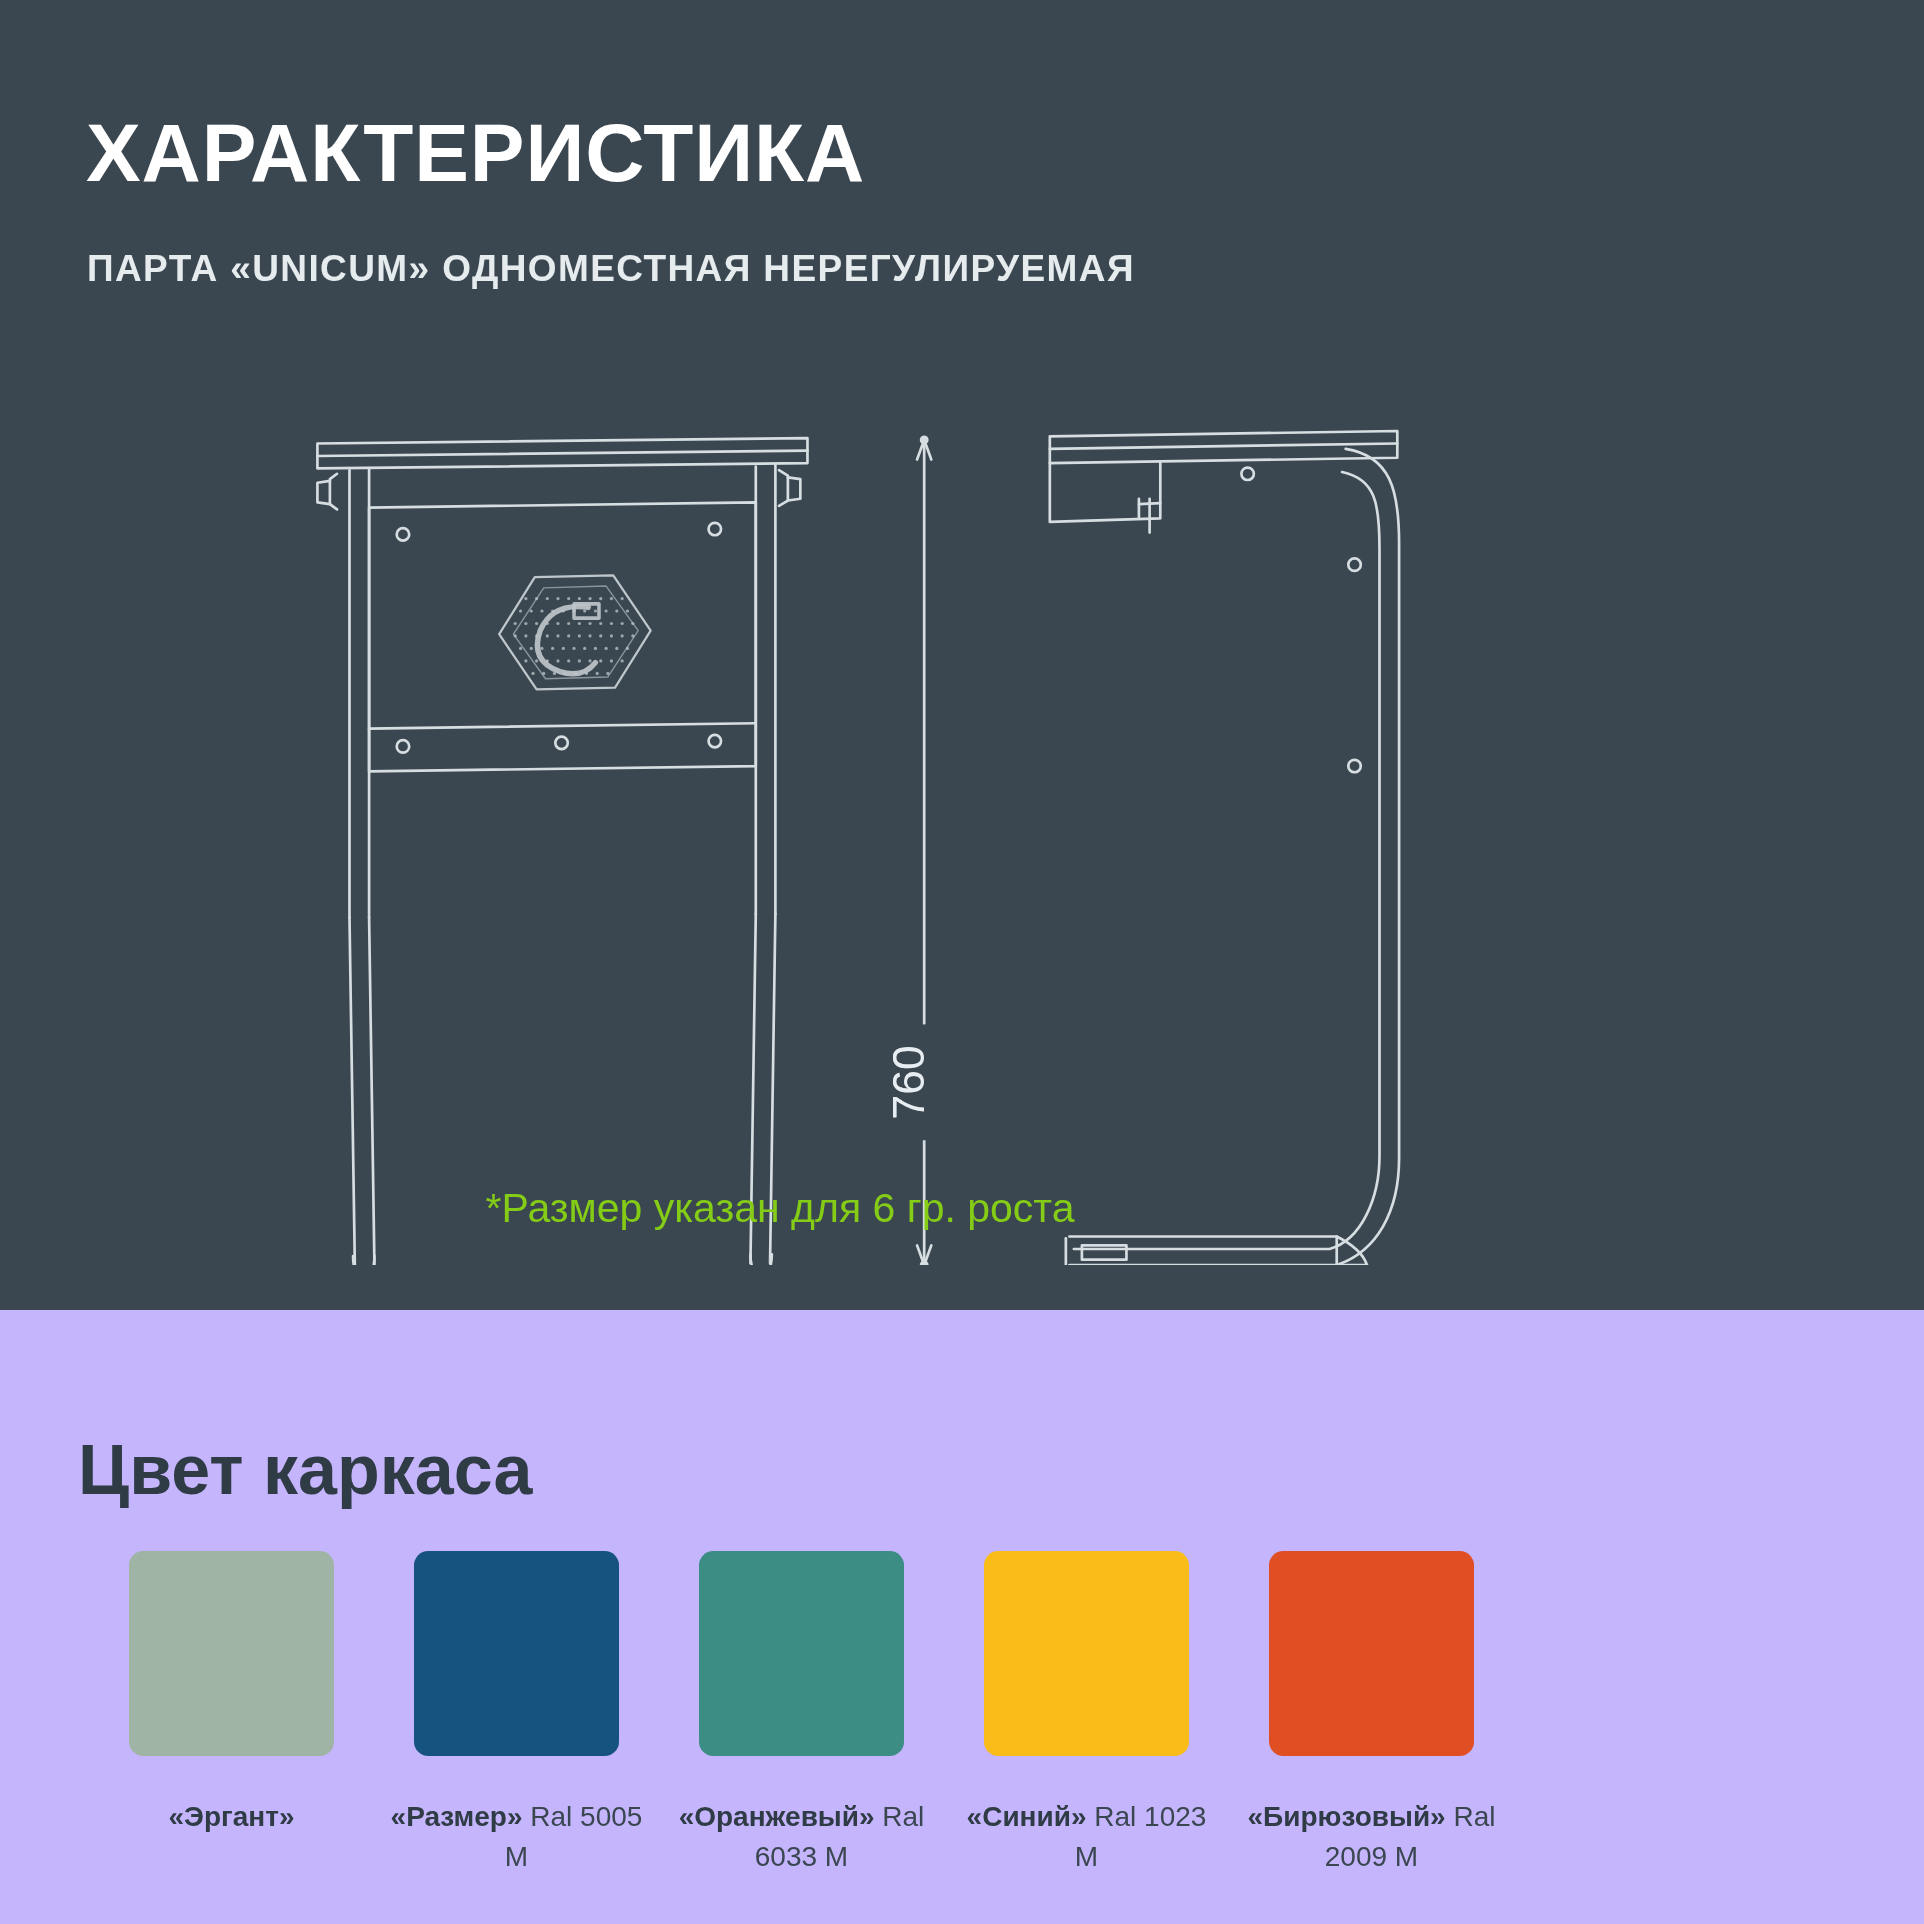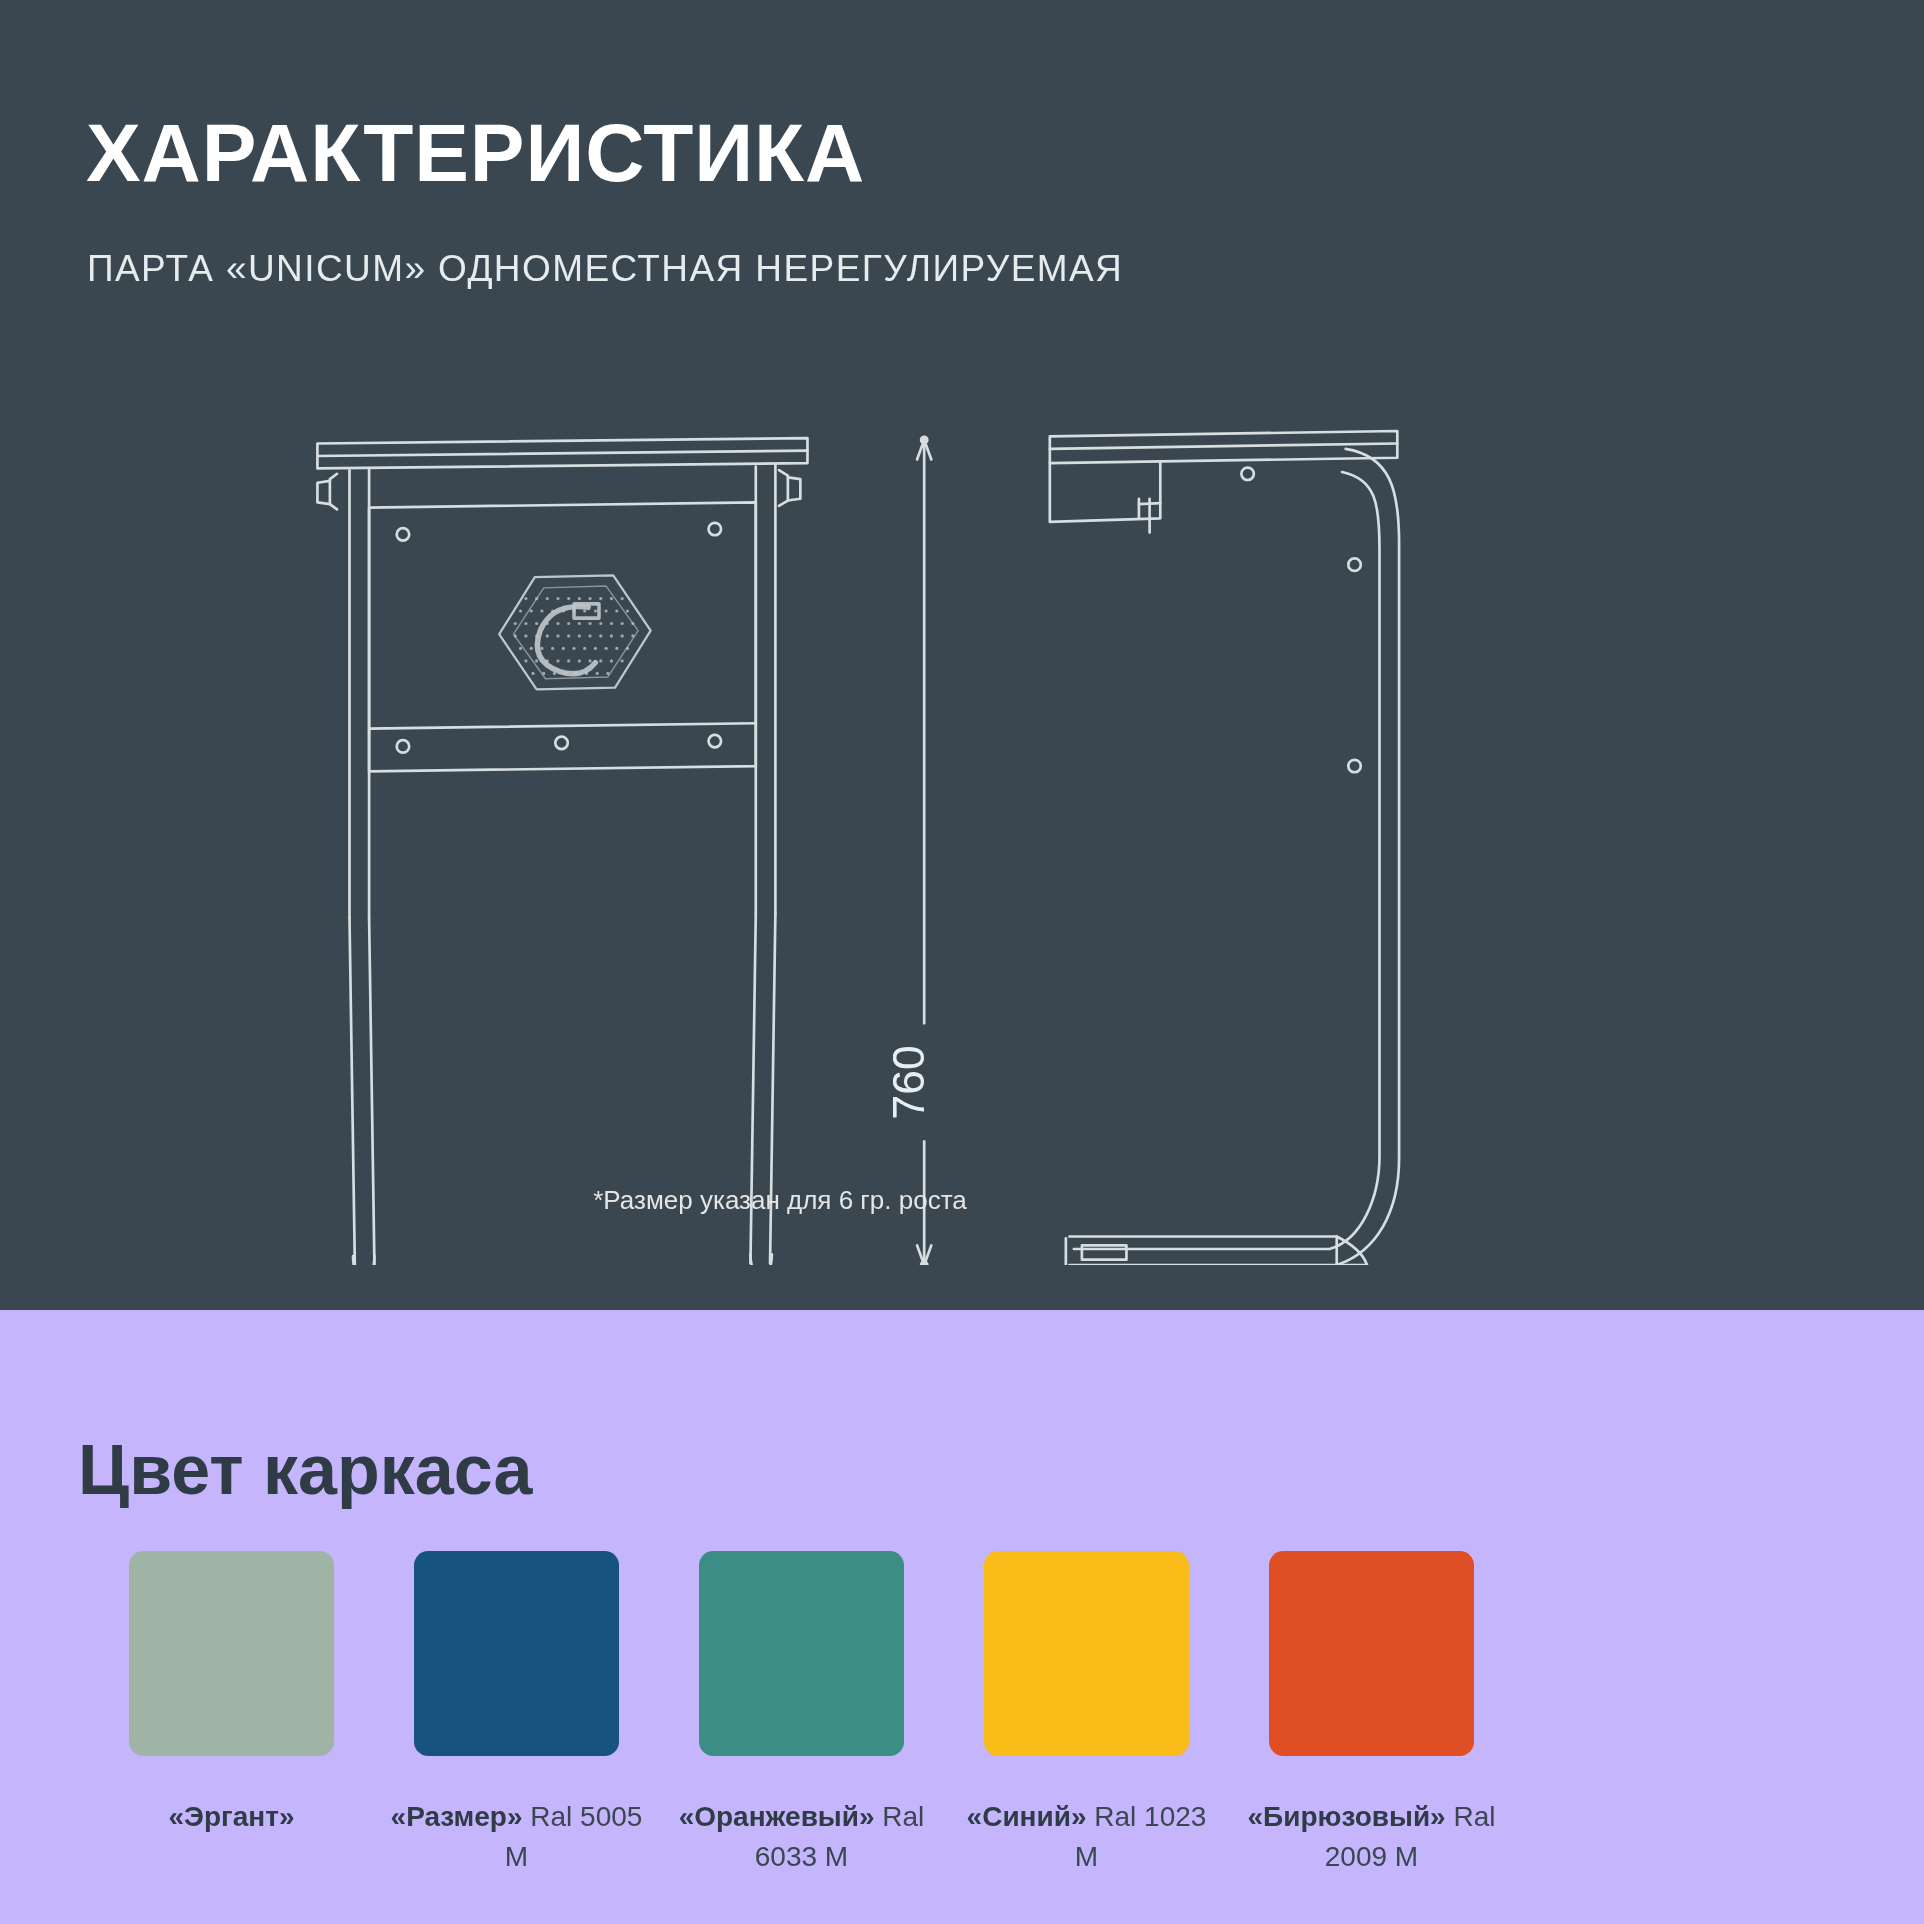--- a/index.html
+++ b/index.html
@@ -39,37 +39,37 @@
     letter-spacing: 0.9px;
     line-height: 1.05;
   }
   .spec-subtitle {
     position: absolute;
     left: 87px;
     top: 248px;
     font-size: 37px;
     color: #e6ebee;
     letter-spacing: 1.4px;
-    font-weight: 400;
+    font-weight: 700;
   }
   .drawing-area {
     position: absolute;
     left: 0;
     top: 374px;
     width: 1925px;
     height: 891px;
   }
   .note {
     position: absolute;
     top: 1185px;
     left: 0;
     width: 1560px;
     text-align: center;
-    color: #e5e5e5;
-    font-size: 26px;
+    color: #84cc16;
+    font-size: 41px;
   }
 
   
   .colors-panel {
     background: #c4b5fd;
     flex: 1;
     position: relative;
   }
   .colors-title {
     position: absolute;

